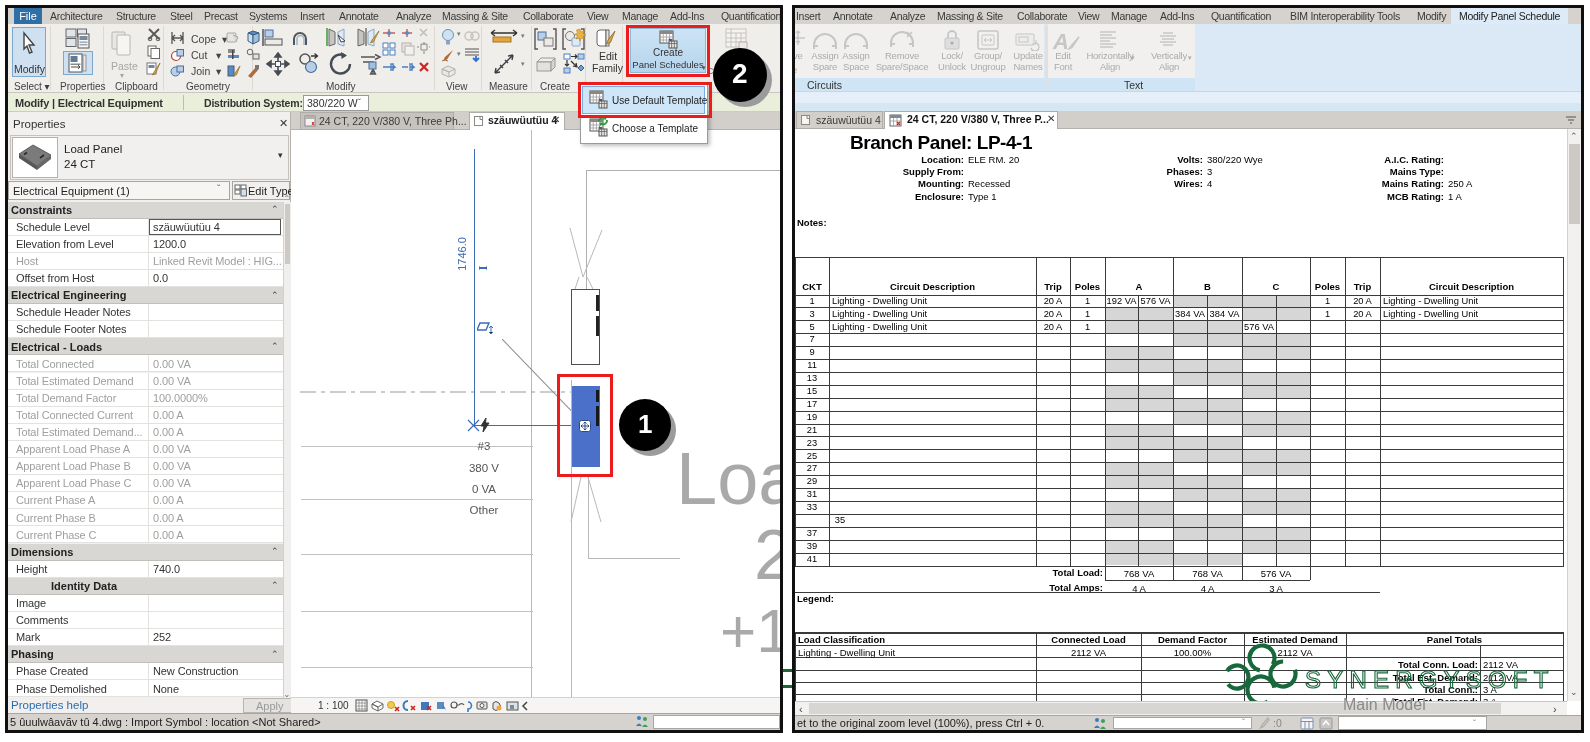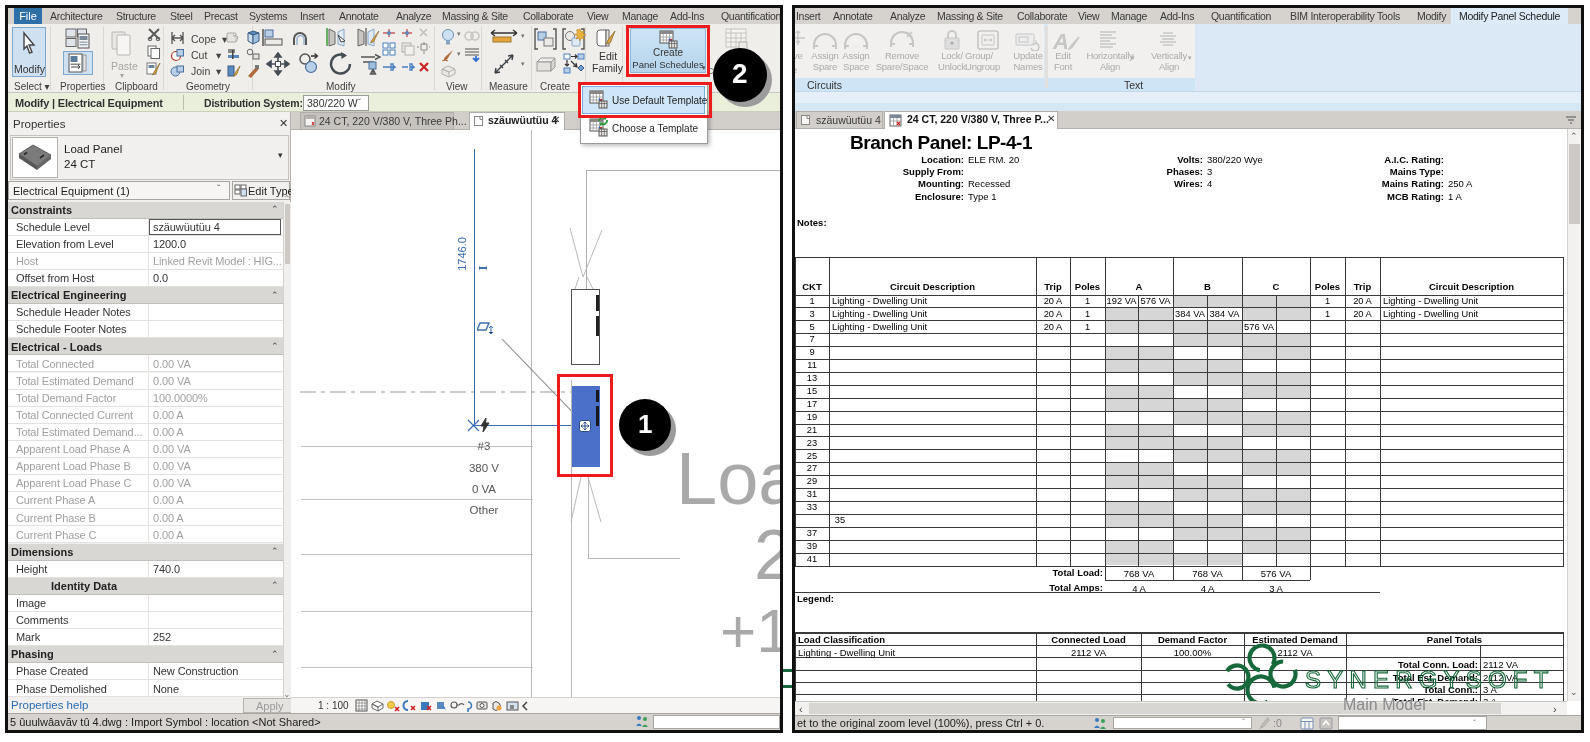--- a/index.html
+++ b/index.html
@@ -622,21 +622,21 @@
       </svg>
 <div class="a" style="left:138px;top:42px;width:38px;height:22px;">
         <div style="font-size:9.5px;letter-spacing:-0.2px;color:#ababab;text-align:center;line-height:11px;">Lock/<br>Unlock</div>
       </div>
 <svg class="a" style="left:181px;top:21px" width="24" height="22" viewBox="0 0 24 22">
         <rect x="2" y="2" width="20" height="18" rx="2" fill="none" stroke="#c6c6c6" stroke-width="1.6"></rect>
         <rect x="6" y="6" width="12" height="10" rx="1" fill="none" stroke="#c6c6c6"></rect>
         <path d="M8 11 h8 m-2-2 l2 2 -2 2 m-4-4 l-2 2 2 2" stroke="#c6c6c6" fill="none"></path>
       </svg>
 <div class="a" style="left:170px;top:42px;width:46px;height:22px;">
-        <div style="font-size:9.5px;letter-spacing:-0.2px;color:#ababab;line-height:11px;">Group/<br>Ungroup</div>
+        <div style="font-size:9.5px;letter-spacing:-0.2px;color:#ababab;text-align:center;line-height:11px;">Group/<br>Ungroup</div>
       </div>
 <svg class="a" style="left:220px;top:23px" width="26" height="20" viewBox="0 0 26 20">
         <rect x="1" y="3" width="18" height="11" rx="1" fill="#ededed" stroke="#c6c6c6"></rect>
         <rect x="4" y="6" width="9" height="5" fill="none" stroke="#c6c6c6"></rect>
         <path d="M20 12 a4 4 0 1 1 -4 5" fill="none" stroke="#c6c6c6" stroke-width="1.4"></path>
         <path d="M21 9 v4 h-4" fill="none" stroke="#c6c6c6"></path>
       </svg>
 <div class="a" style="left:213px;top:42px;width:40px;height:22px;">
         <div style="font-size:9.5px;letter-spacing:-0.2px;color:#ababab;text-align:center;line-height:11px;">Update<br>Names</div>
       </div>

